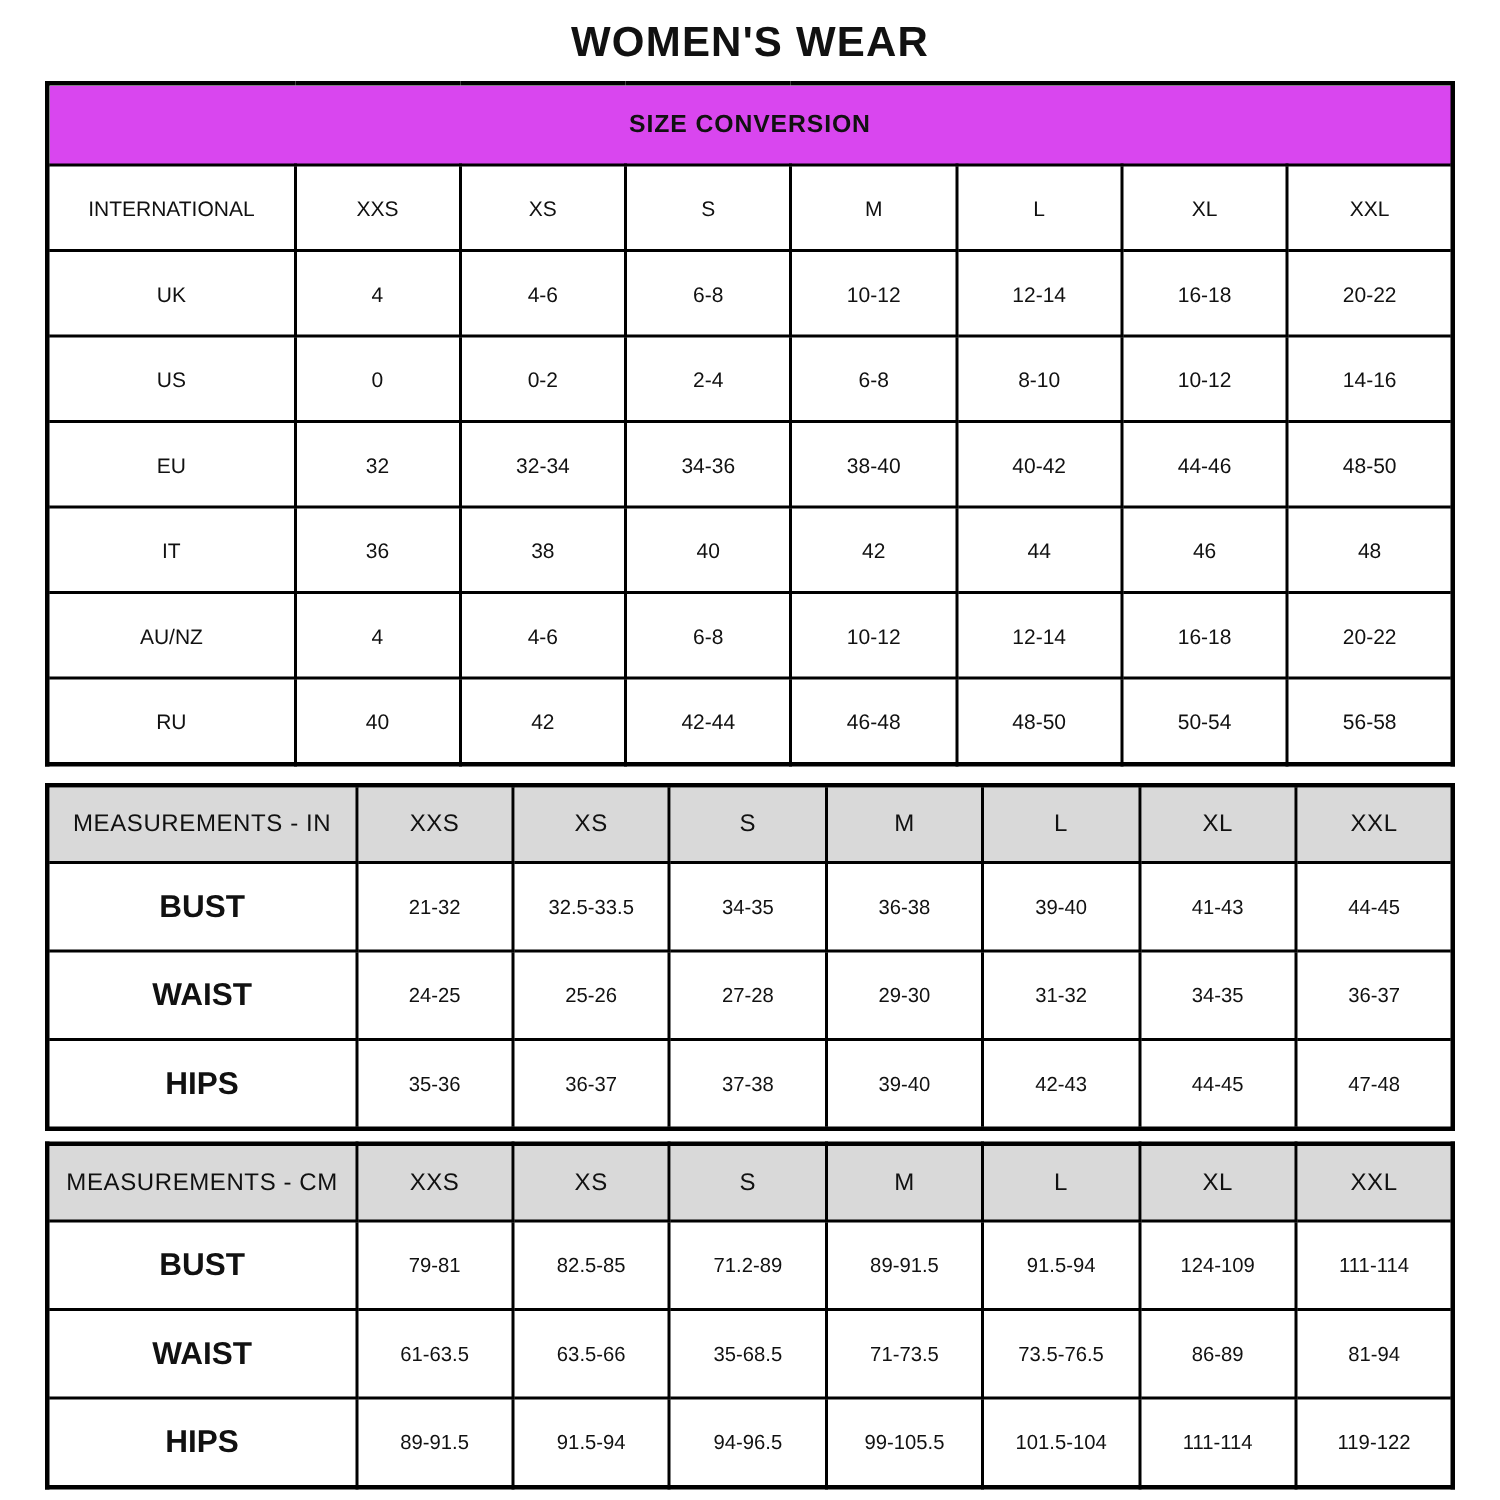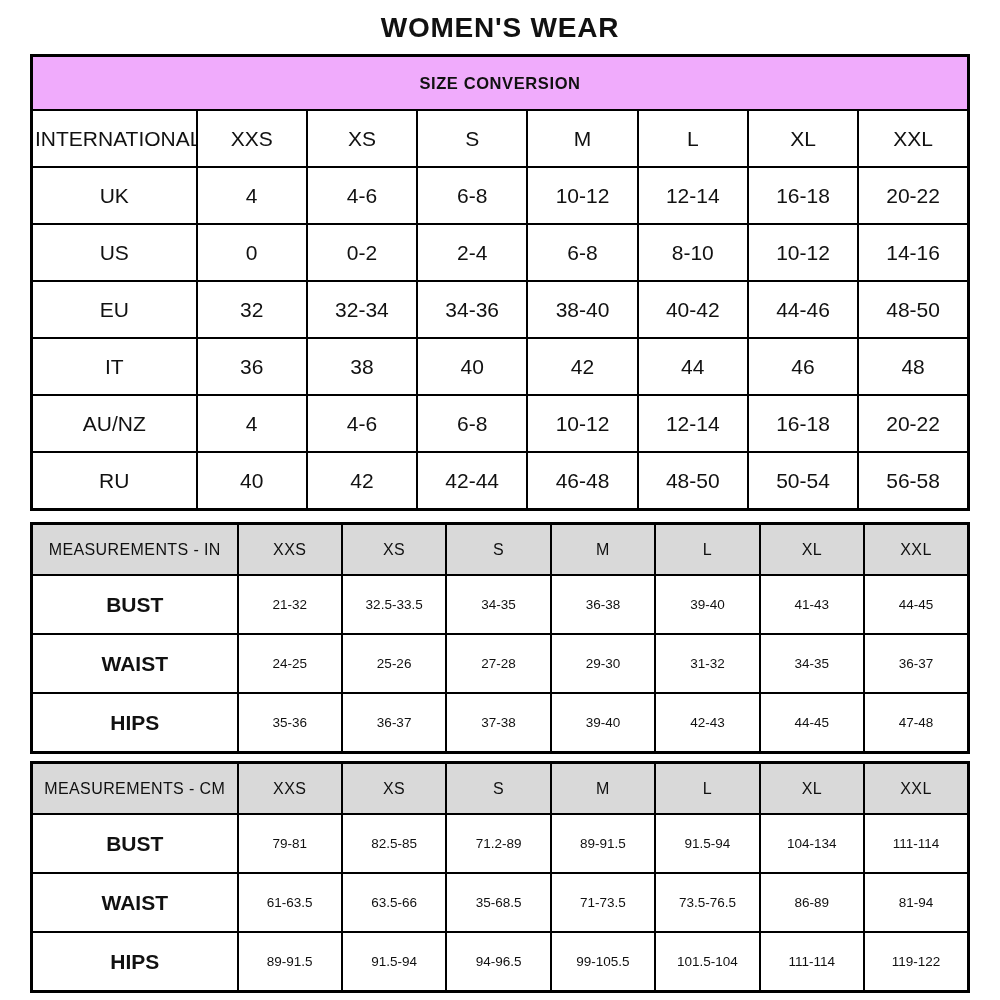--- a/index.html
+++ b/index.html
@@ -34,24 +34,24 @@
   }
   table.tbl td {
     border: 2px solid #000000;
     text-align: center;
     vertical-align: middle;
     padding: 0 2px;
     overflow: hidden;
     white-space: nowrap;
   }
   
-  .tbl1 td { height: 55px; font-size: 21px; }
+  .tbl1 td { height: 55px; font-size: 14px; }
   .tbl1 .band {
     height: 52px;
-    background: #f0abfc;
+    background: #d946ef;
     font-weight: 700;
     font-size: 16.5px;
     letter-spacing: 0.6px;
   }
   .tbl1 col.c-label { width: 165px; }
   
   .tbl2, .tbl3 { }
   .tbl2 col.c-label, .tbl3 col.c-label { width: 206px; }
   .tbl2 td, .tbl3 td { height: 57px; font-size: 13.5px; }
   .tbl2 tr.hdr-row td, .tbl3 tr.hdr-row td {
@@ -237,21 +237,21 @@
         <td>XL</td>
         <td>XXL</td>
       </tr>
       <tr>
         <td class="row-label">BUST</td>
         <td>79-81</td>
         <td>82.5-85</td>
         <td>71.2-89</td>
         <td>89-91.5</td>
         <td>91.5-94</td>
-        <td>104-134</td>
+        <td>124-109</td>
         <td>111-114</td>
       </tr>
       <tr>
         <td class="row-label">WAIST</td>
         <td>61-63.5</td>
         <td>63.5-66</td>
         <td>35-68.5</td>
         <td>71-73.5</td>
         <td>73.5-76.5</td>
         <td>86-89</td>

